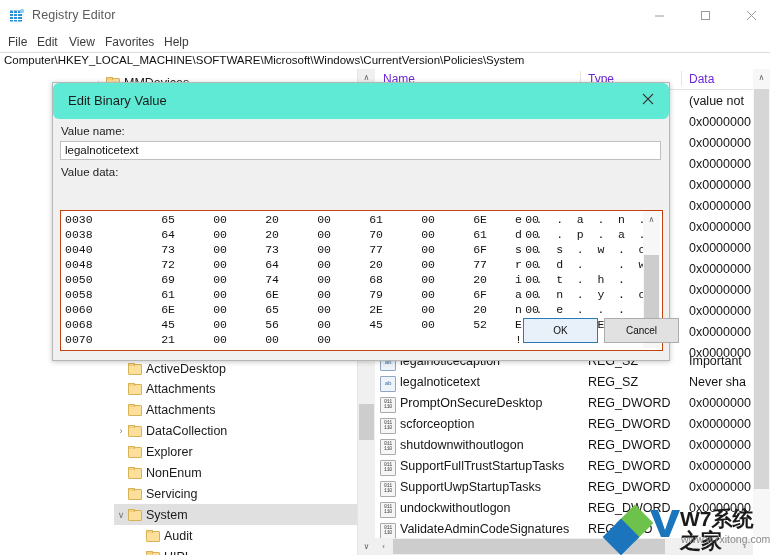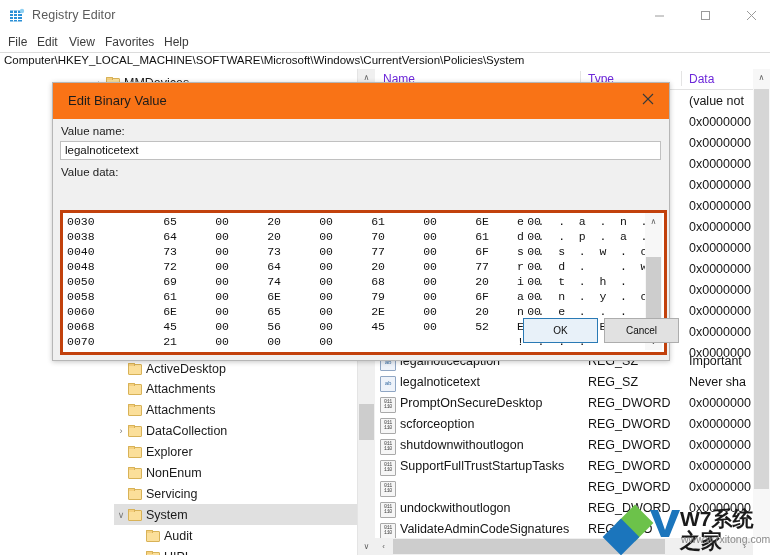--- a/index.html
+++ b/index.html
@@ -80,32 +80,32 @@
   
   .lv-vsb{position:absolute;left:378px;top:0px;width:17px;height:469px;background:#f7f7f7;}
   .lv-hsb{position:absolute;left:0px;top:469px;width:378px;height:17px;background:#f0f0f0;}
   .hsb-arrow{position:absolute;top:0;width:17px;height:17px;display:flex;align-items:center;
     justify-content:center;color:#606060;font-size:8px;}
   .hsb-thumb{position:absolute;top:1px;height:15px;background:#cdcdcd;}
 
   
   .dialog{position:absolute;left:52px;top:82px;width:616px;height:277px;background:#f0f0f0;
     border:1px solid #b6b6b6;box-shadow:0 1px 5px rgba(0,0,0,.22);}
-  .dlg-title{position:absolute;left:0;top:0;width:616px;height:36px;background:#f97316;}
+  .dlg-title{position:absolute;left:0;top:0;width:616px;height:36px;background:#5eead4;border-radius:6px;}
   .dlg-title-text{position:absolute;left:15px;top:10px;font-size:13px;color:#1c1c1c;}
   .dlg-close{position:absolute;right:0;top:0;width:42px;height:31px;display:flex;
     align-items:center;justify-content:center;color:#3a3a3a;}
   .dlg-body{position:absolute;left:0;top:36px;width:616px;height:240px;background:#f0f0f0;}
   .lbl{position:absolute;font-size:11.5px;color:#1c1c1c;}
   .tbox{position:absolute;background:#ffffff;border:1px solid #c0c0c0;}
   .tbox .txt{position:absolute;left:4px;top:2px;font-size:11.5px;color:#111;}
 
   
   .hexbox{position:absolute;left:7px;top:91px;width:601px;height:139px;background:#ffffff;
-    border:3px solid #c2410c;overflow:hidden;}
+    border:1px solid #c2410c;overflow:hidden;}
   .hexrow{position:absolute;left:0;width:601px;height:15px;
     font-family:"Liberation Mono","DejaVu Sans Mono",monospace;font-size:11.5px;color:#111;
     white-space:pre;}
   .hx-off{position:absolute;left:4px;}
   .hx-b{position:absolute;text-align:right;width:18px;}
   .hx-ascii{position:absolute;left:429px;letter-spacing:3.4px;margin-left:25px;}
   .hex-vsb{position:absolute;left:582px;top:0;width:17px;height:137px;background:#f7f7f7;}
 
   
   .btn{position:absolute;height:23px;background:#e1e1e1;border:1px solid #adadad;
@@ -332,20 +332,21 @@
             <span class="gl">011<br>110</span>
           </span>
           <span class="lv-name">SupportFullTrustStartupTasks</span>
           <span class="lv-type">REG_DWORD</span>
           <span class="lv-data">0x0000000</span>
         </div>
         <div class="lv-row" style="top: 409px;">
           <span class="lv-ico dw">
             <span class="gl">011<br>110</span>
           </span>
+          <span class="lv-name">SupportUwpStartupTasks</span>
           <span class="lv-type">REG_DWORD</span>
           <span class="lv-data">0x0000000</span>
         </div>
         <div class="lv-row" style="top: 430px;">
           <span class="lv-ico dw">
             <span class="gl">011<br>110</span>
           </span>
           <span class="lv-name">undockwithoutlogon</span>
           <span class="lv-type">REG_DWORD</span>
           <span class="lv-data">0x0000000</span>

